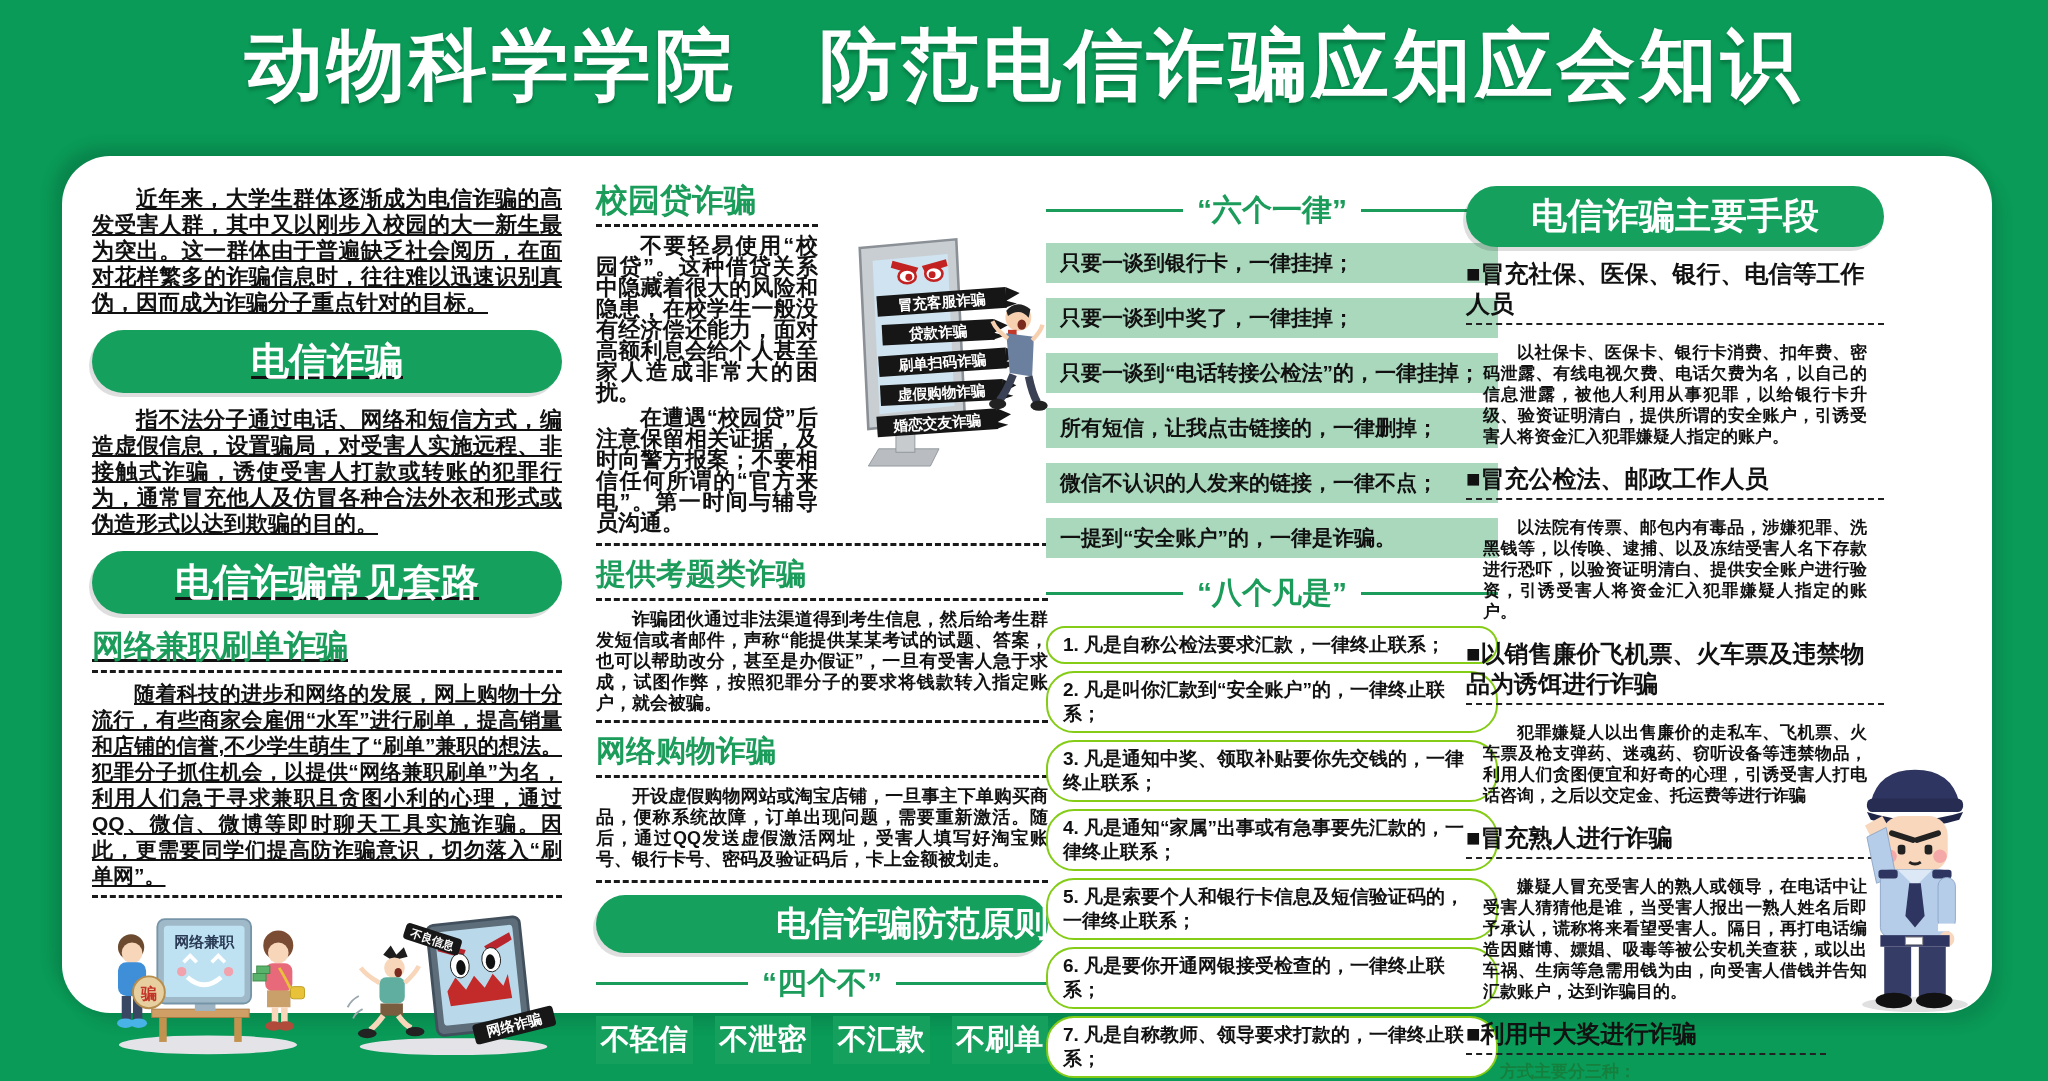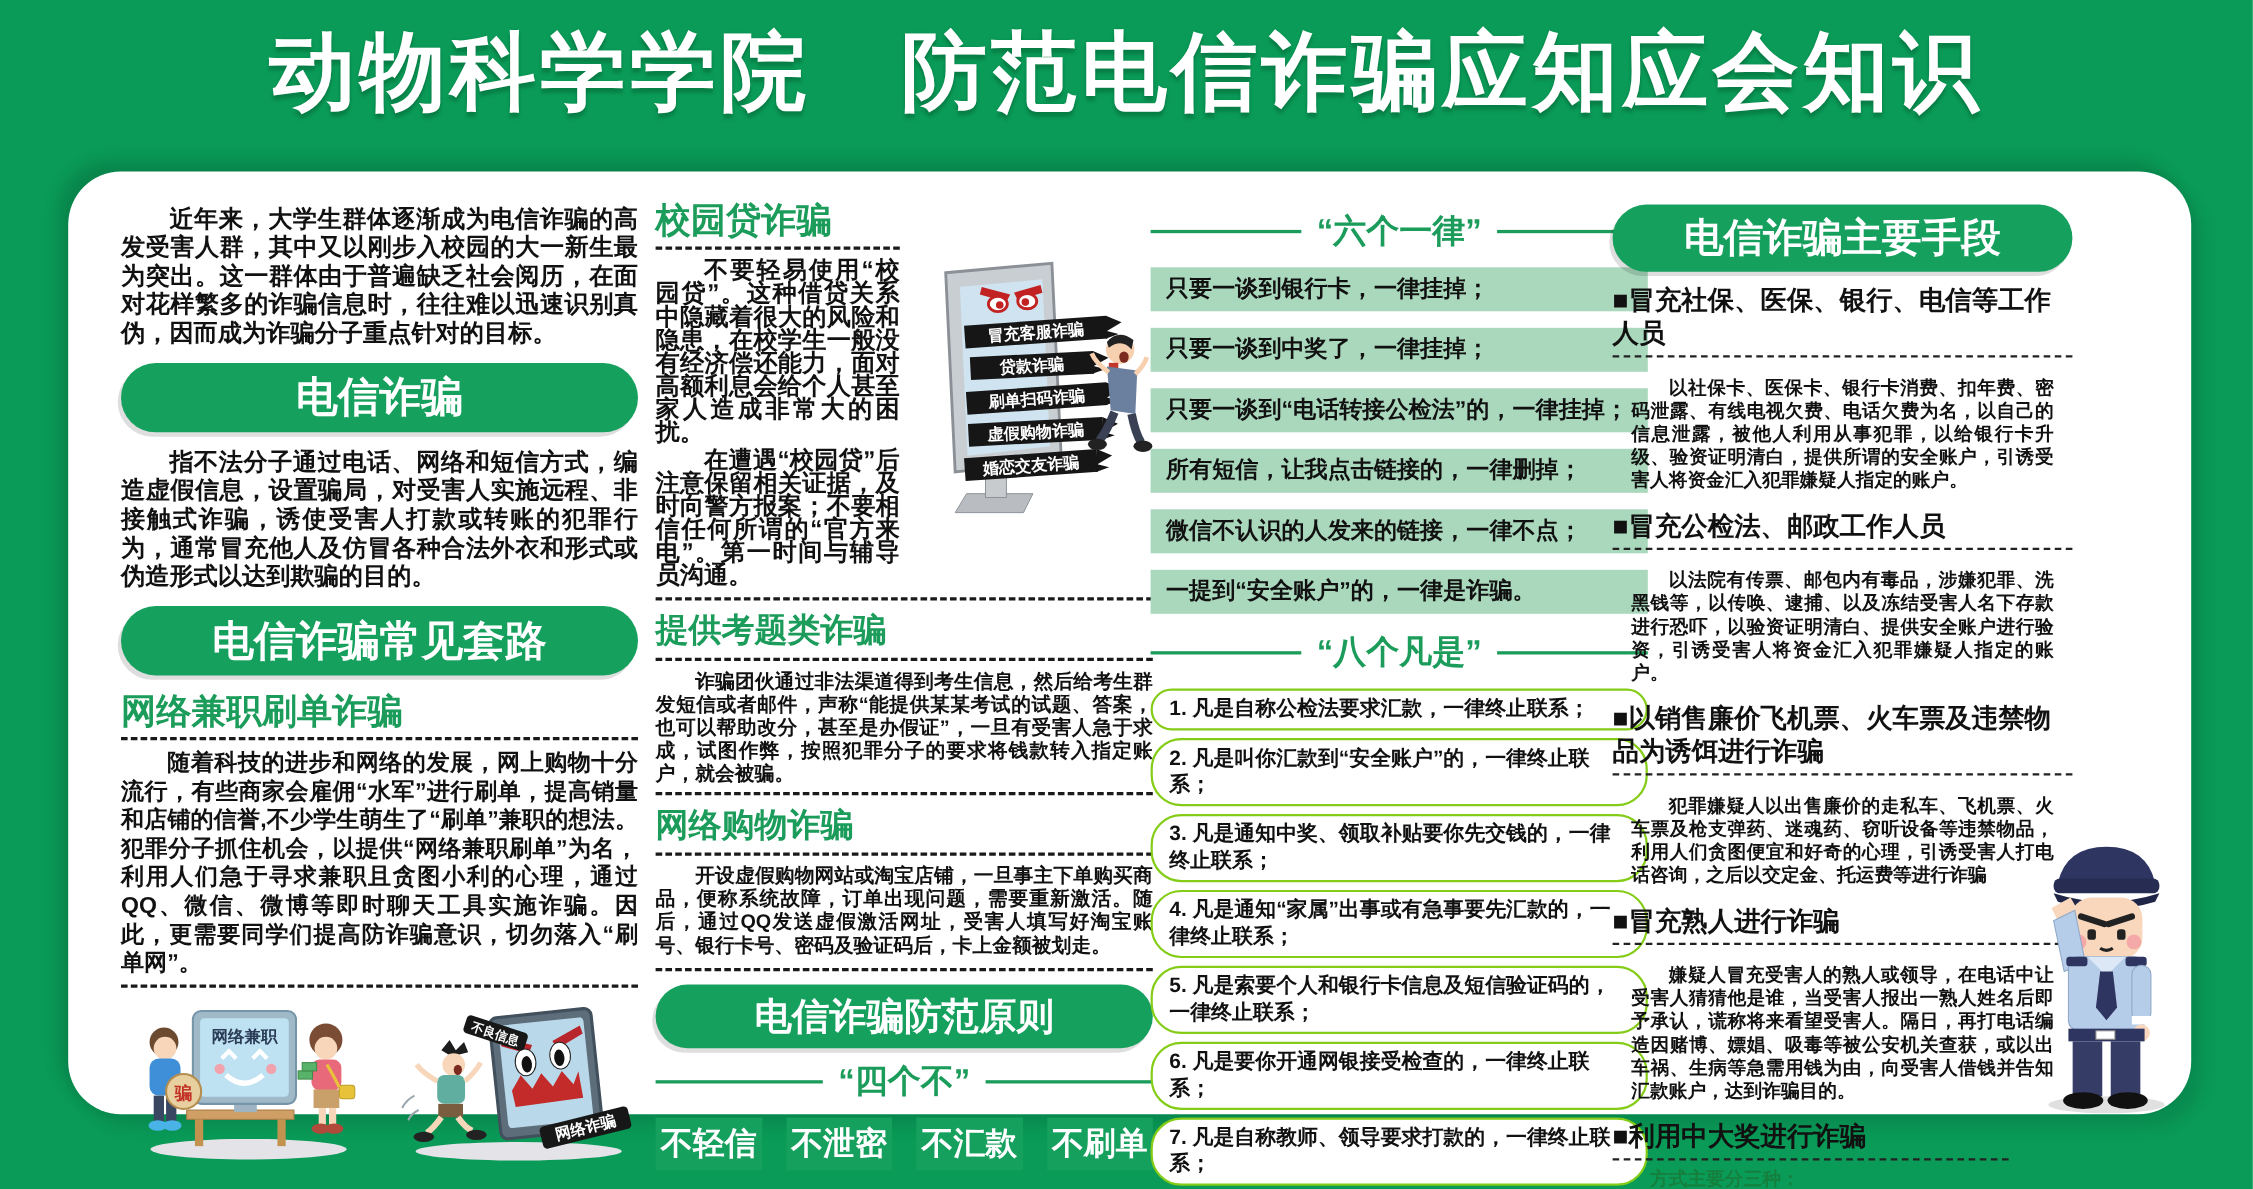--- a/index.html
+++ b/index.html
@@ -14,21 +14,21 @@
     font-size:78px;font-weight:900;color:#ffffff;letter-spacing:4px;
     text-shadow:0 4px 3px rgba(0,60,30,.28), 0 0 2px rgba(0,60,30,.2);
     white-space:pre;
   }
   .panel{
     position:absolute;left:62px;top:156px;width:1930px;height:857px;
     background:#ffffff;border-radius:48px;
     box-shadow:-9px -9px 14px rgba(0,45,25,.20), 9px 11px 14px rgba(0,45,25,.14);
   }
   .col{position:absolute;top:0;height:857px;}
-  .col1{left:48px;width:470px;}
+  .col1{left:30px;width:470px;text-decoration:underline;}
   .col2{left:534px;width:452px;}
   .col3{left:984px;width:452px;}
   .col4{left:1404px;width:418px;}
 
   .p{font-size:22px;line-height:26px;font-weight:700;text-align:justify;text-indent:2em;margin:0;}
   .pill{
     background:#16a05e;color:#fff;border-radius:999px;text-align:center;font-weight:900;
     box-shadow:-3px 4px 0 rgba(0,0,0,.13);
   }
   .pill-lg{font-size:38px;padding:6px 0;margin:14px 0 14px;}
@@ -41,21 +41,21 @@
   .flankhead .t{white-space:nowrap;}
 
   .sixbox{background:#aad8bd;padding:7px 14px;font-size:21px;font-weight:800;margin-bottom:15px;line-height:26px;}
   .eightbox{border:2px solid #84cc16;border-radius:28px;background:#fff;
     padding:5px 15px;font-size:19px;line-height:24px;font-weight:800;margin-bottom:7px;}
 
   .campus-row{display:flex;}
   .campus-text{width:222px;flex:none;}
   .campus-text p{font-size:22px;line-height:21px;font-weight:700;text-align:justify;text-indent:2em;margin:0 0 4px;}
   .c2p{font-size:18px;line-height:21px;font-weight:700;text-align:justify;text-indent:2em;margin:0;}
-  .pill-md{font-size:34px;padding:6px 0;margin:12px 0 10px;}
+  .pill-md{font-size:34px;padding:6px 0;margin:12px 0 10px;text-align:right;}
   .fourgrid{display:grid;grid-template-columns:1fr 1fr 1fr 1fr;gap:10px 22px;margin-top:10px;}
   .fourbox{background:#16a05e;color:#fff;font-weight:900;font-size:29px;text-align:center;padding:4px 0;}
 
   .h4{font-size:24px;font-weight:900;line-height:30px;margin:12px 0 2px;}
   .b4{font-size:17px;line-height:21px;font-weight:700;text-align:justify;text-indent:2em;margin:17px;}
   .lottery-intro{color:#15803d;font-weight:900;font-size:18px;line-height:22px;margin:0;}
   .lottery{width:362px;}
   .lottery p{font-size:17px;line-height:21px;font-weight:700;text-align:justify;text-indent:2em;margin:0;}
 
   .cartoons{display:flex;gap:8px;margin-top:4px;}

